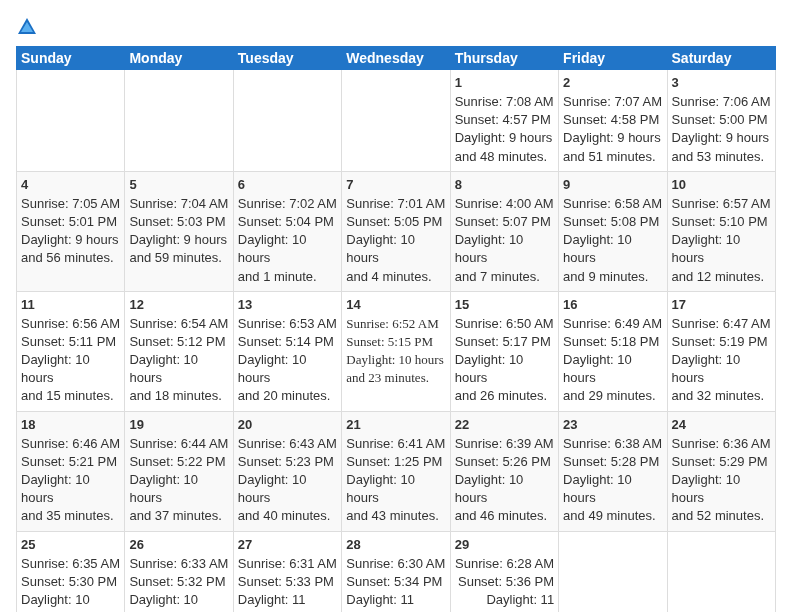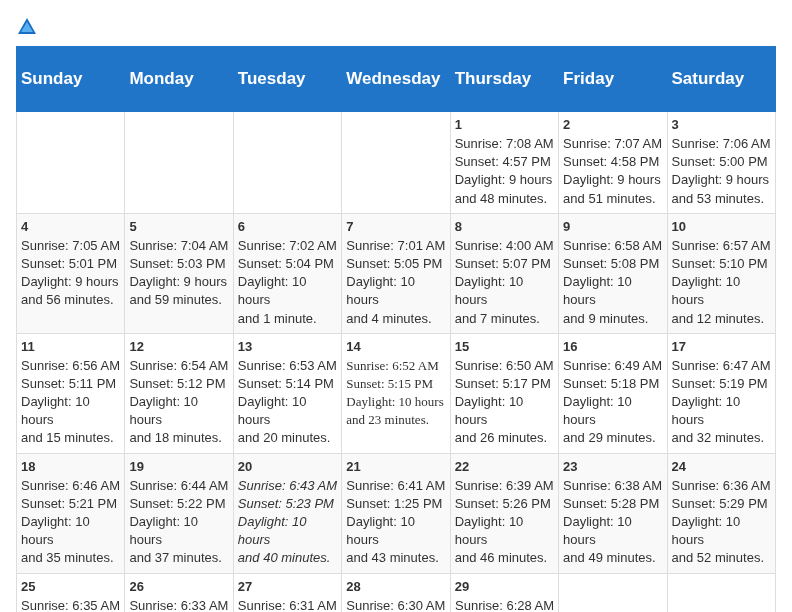--- a/index.html
+++ b/index.html
@@ -50,23 +50,23 @@
     table {
       width: 100%;
       border-collapse: collapse;
       table-layout: fixed;
     }
     thead tr {
       background-color: #2175c8;
     }
     thead th {
       color: #fff;
-      font-size: 17px;
-      font-weight: bold;
-      padding: 22px 4px;
+      font-size: 14px;
+      font-weight: bold;
+      padding: 3px 4px;
       text-align: left;
       border: 1px solid #2175c8;
     }
     tbody tr {
       border-bottom: 1px solid #ccc;
     }
     tbody td {
       vertical-align: top;
       padding: 5px 4px;
       font-size: 10px;
@@ -265,21 +265,21 @@
         </td>
         <td>
           <span class="day-number">19</span>
           <div class="day-info" style="white-space: pre-line;">Sunrise: 6:44 AM
 Sunset: 5:22 PM
 Daylight: 10 hours
 and 37 minutes.</div>
         </td>
         <td>
           <span class="day-number">20</span>
-          <div class="day-info" style="white-space: pre-line; font-style: italic;">Sunrise: 6:43 AM
+          <div class="day-info" style="white-space: pre-line;">Sunrise: 6:43 AM
 Sunset: 5:23 PM
 Daylight: 10 hours
 and 40 minutes.</div>
         </td>
         <td>
           <span class="day-number">21</span>
           <div class="day-info" style="white-space: pre-line;">Sunrise: 6:41 AM
 Sunset: 1:25 PM
 Daylight: 10 hours
 and 43 minutes.</div>

